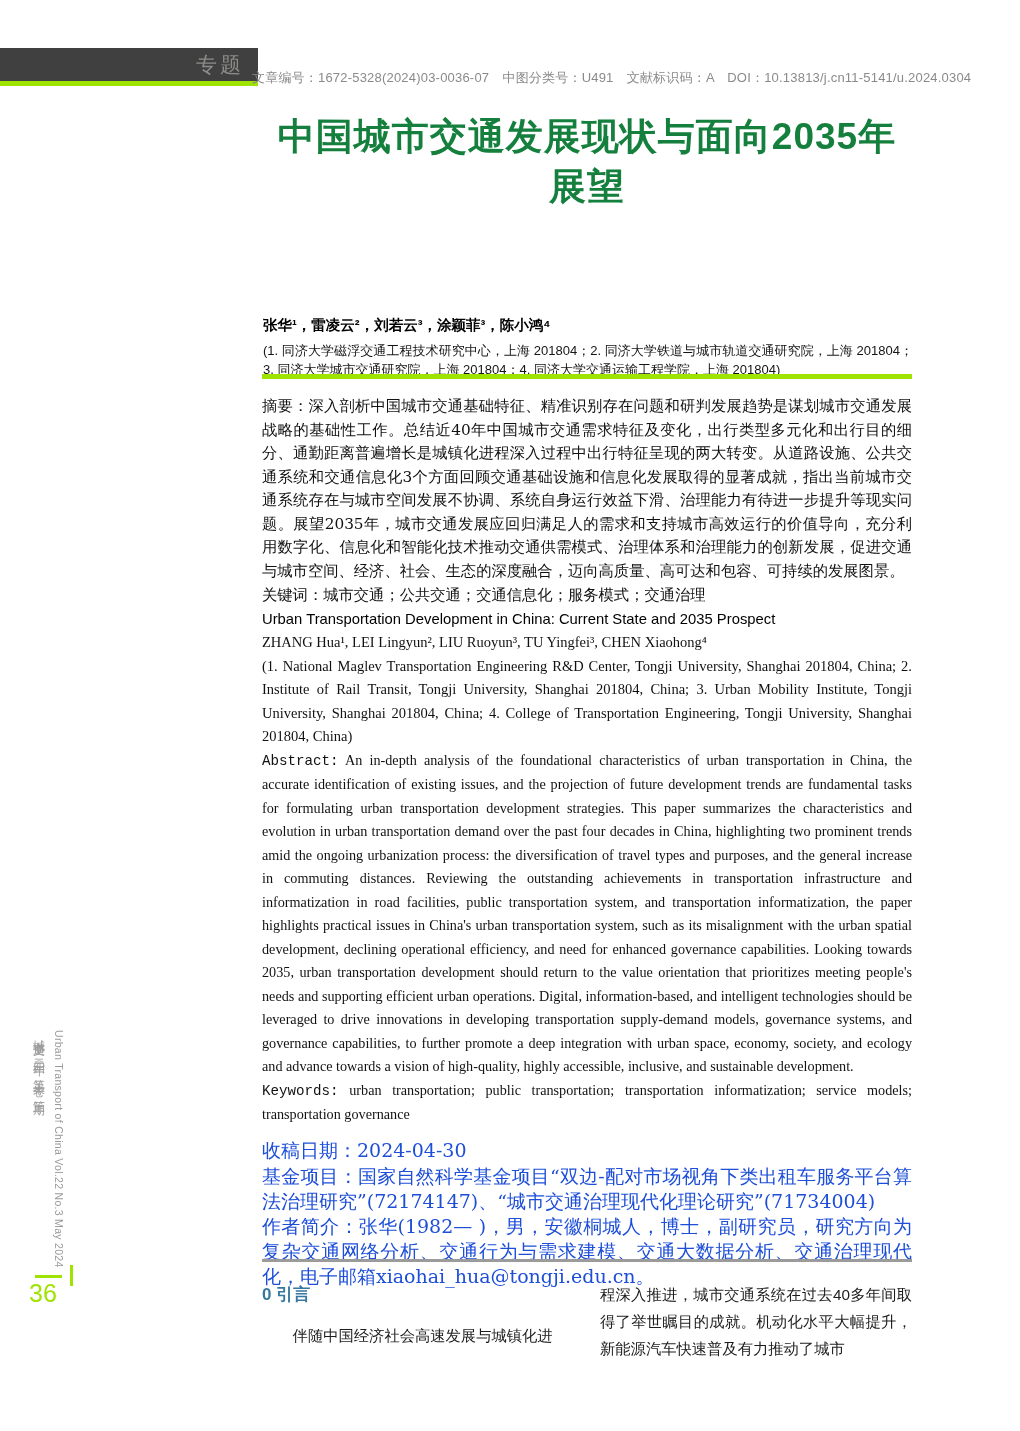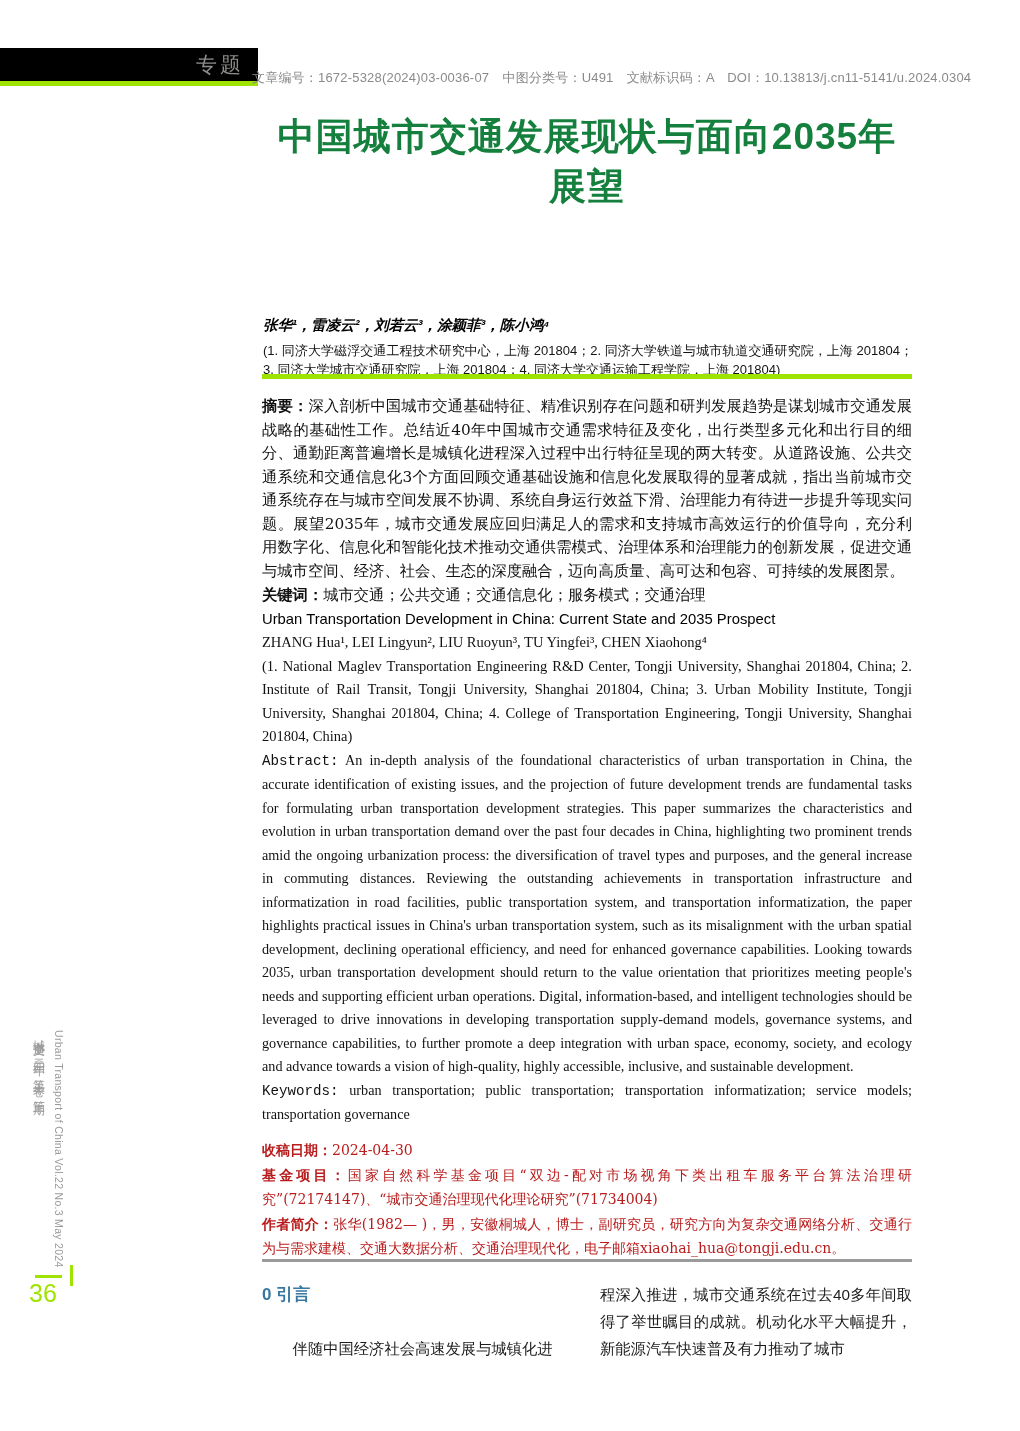--- a/index.html
+++ b/index.html
@@ -7,66 +7,66 @@
   body {
     width:1020px; height:1431px; position:relative;
     font-family:"Liberation Sans", sans-serif; color:#1c1c1c;
     overflow:hidden;
   }
   .page { position:absolute; inset:0; background:#fff; }
 
   
   .topic-box {
     position:absolute; left:0; top:48px; width:258px; height:33px;
-    background:#000000; text-align:right; padding-right:14px;
+    background:#404040; text-align:right; padding-right:14px;
     line-height:33px; font-size:21px; color:#8c8c8a; letter-spacing:3px;
   }
   .topic-underline { position:absolute; left:0; top:81px; width:258px; height:5px; background:#9fe300; }
   .meta-line {
     position:absolute; left:252px; top:69px; width:650px;
     font-size:13px; color:#8a8a8a; white-space:nowrap; letter-spacing:.2px;
   }
 
   
   .title-cn {
     position:absolute; left:262px; top:112px; width:650px;
     text-align:center; font-size:37px; font-weight:700; color:#15803d;
     letter-spacing:1px; font-family:"Liberation Sans", sans-serif;
   }
   .authors-block { position:absolute; left:263px; top:316px; width:650px; }
-  .authors-cn { font-size:14.5px; font-weight:700; color:#000; margin-bottom:7px;font-style:italic; }
+  .authors-cn { font-size:14.5px; font-weight:700; color:#000; margin-bottom:7px; }
   .affil-cn { font-size:13px; line-height:18.5px; color:#141414; text-align:justify; }
   .green-rule { position:absolute; left:262px; top:374px; width:650px; height:4.5px; background:#9fe300; }
 
   
   .abstract-block {
     position:absolute; left:262px; top:394px; width:650px;
     font-size:15.3px; line-height:23.5px; text-align:justify;
     font-family:"DejaVu Serif", serif; color:#111;
   }
   .abstract-block p { text-align:justify; }
-  .cn-label { font-weight:700; font-family:"Liberation Sans", sans-serif; }
+  .cn-label { font-weight:400; font-family:"Liberation Sans", sans-serif; }
   .title-en { font-family:"Liberation Sans", sans-serif; font-size:14.8px; color:#000; }
   .authors-en { font-family:"Liberation Serif", serif; font-size:14.5px; }
   .affil-en { font-family:"Liberation Serif", serif; font-size:14.5px; }
   .abs-en, .kw-en { font-family:"Liberation Serif", serif; font-size:14.2px; }
   .en-label { font-family:Liberation Mono, monospace; font-size:14.2px; }
 
   
   .footnote-block {
     position:absolute; left:262px; top:1138px; width:650px;
-    font-size:14px; line-height:24.6px; text-align:justify;
-    font-family:"DejaVu Serif", serif; color:#b91c1c;
+    font-size:19px; line-height:24.6px; text-align:justify;
+    font-family:"DejaVu Serif", serif; color:#1d4ed8;
   }
   .footnote-divider { position:absolute; left:262px; top:1259px; width:650px; height:3px; background:#9b9b9b; }
 
   
   .intro-columns { position:absolute; left:262px; top:1281px; width:650px; display:flex; gap:26px; }
   .col { width:312px; font-size:15.3px; line-height:27px; text-align:justify; color:#1c1c1c; }
-  .sec-heading { color:#3878a0; font-size:17px; font-weight:700; margin-bottom:27px; font-family:"Liberation Sans", sans-serif; }
+  .sec-heading { color:#3878a0; font-size:17px; font-weight:700; margin-bottom:14px; font-family:"Liberation Sans", sans-serif; }
   .indent { text-indent:2em; }
 
   
   .v-cn {
     position:absolute; left:30px; top:1030px;
     writing-mode:vertical-rl; text-orientation:upright;
     font-size:12px; color:#9a9a9a; letter-spacing:1.5px;
   }
   .v-en {
     position:absolute; left:53px; top:1030px;

